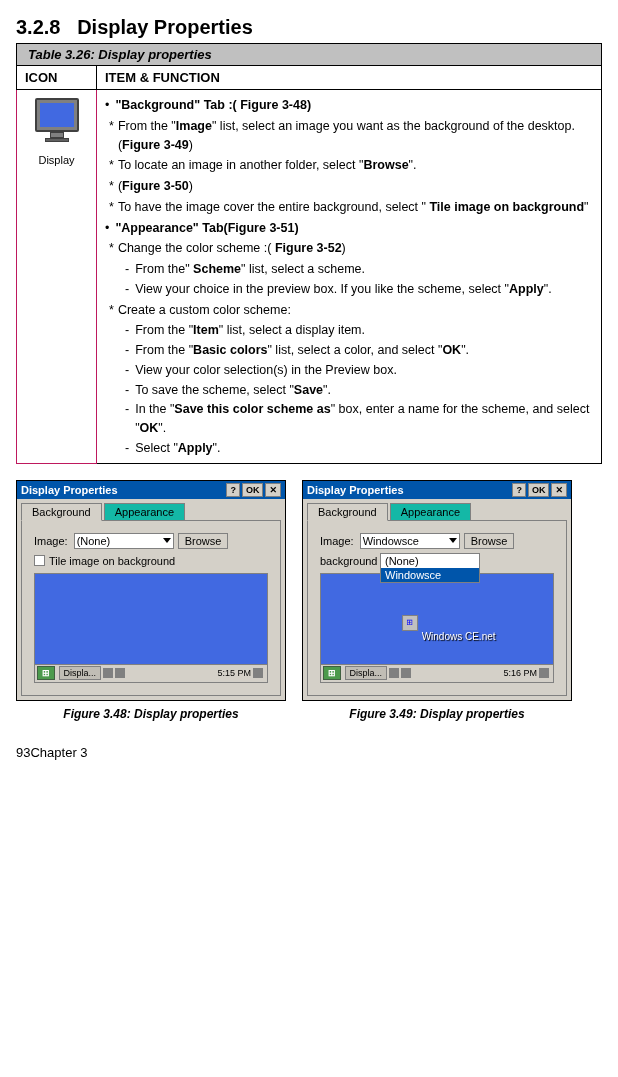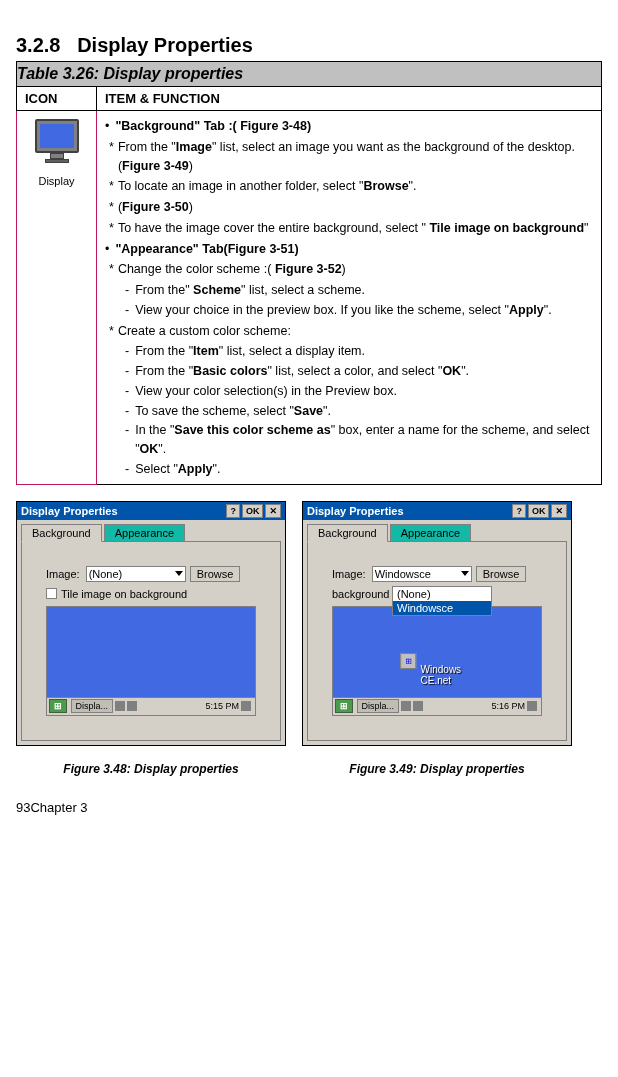--- a/index.html
+++ b/index.html
@@ -7,41 +7,40 @@
       width: 618px;
       min-height: 1077px;
       font-family: Arial, sans-serif;
       font-size: 13px;
       background: #fff;
       color: #000;
     }
 
     
     .page-header {
-      padding: 9px 16px 4px 16px;
-      margin-top: 25px;
+      padding: 16px 16px 4px 16px;
     }
     .page-header h1 {
       font-size: 20px;
       font-weight: bold;
     }
 
     
     .main-table {
       width: calc(100% - 32px);
       margin: 0 16px;
       border-collapse: collapse;
       border: 1px solid #000;
     }
     .table-title {
       background: #c0c0c0;
       font-style: italic;
       font-weight: bold;
-      font-size: 16px;
-      padding: 3px 0;
+      font-size: 13px;
+      padding: 3px 11px;
       border: 1px solid #000;
     }
     .header-row td {
       font-weight: bold;
       font-size: 13px;
       padding: 4px 8px;
       border: 1px solid #000;
       background: #fff;
     }
     .icon-cell {
@@ -199,21 +198,21 @@
       background: #d4d0c8;
       font-weight: normal;
       z-index: 1;
       border-bottom: 1px solid #d4d0c8;
       margin-bottom: -1px;
     }
     .win-content {
       background: #d4d0c8;
       border: 1px solid #808080;
       margin: 0 4px 4px 4px;
-      padding: 24px;
+      padding: 12px;
     }
     .win-row {
       display: flex;
       align-items: center;
       margin-bottom: 6px;
       gap: 4px;
     }
     .win-label {
       font-size: 11px;
       margin-right: 2px;
@@ -353,21 +352,21 @@
       text-shadow: 1px 1px 1px #000;
       margin-top: 27px;
     }
 
     
     .figure-caption {
       font-style: italic;
       font-size: 12px;
       font-weight: bold;
       text-align: center;
-      margin-top: 16px;
+      margin-top: 6px;
     }
 
     
     .page-footer {
       display: flex;
       justify-content: flex-start;
       padding: 20px 16px 8px 16px;
       font-size: 13px;
     }
   </style>

